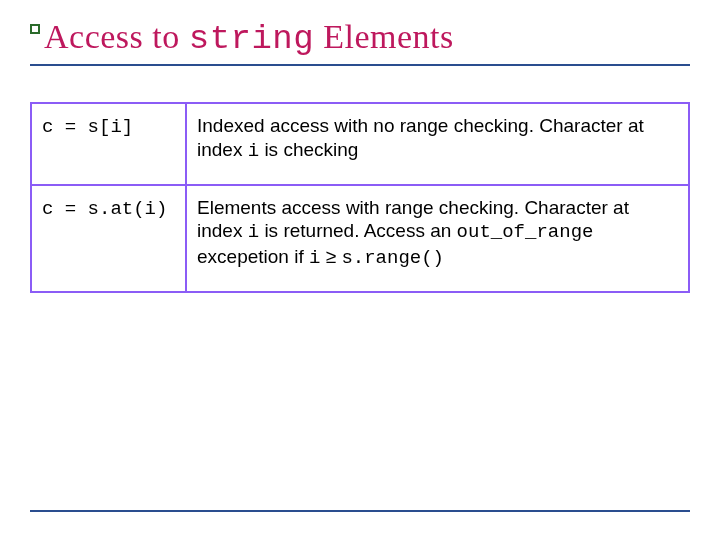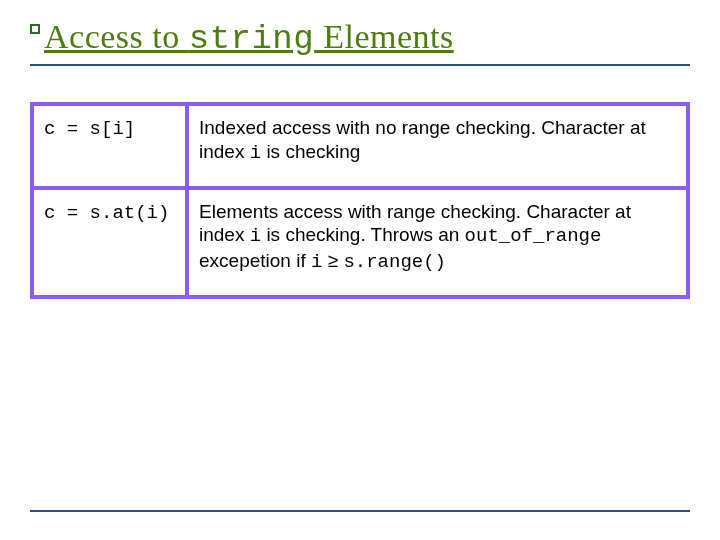--- a/index.html
+++ b/index.html
@@ -40,41 +40,40 @@
     height: 10px;
     border: 2px solid #2a6b2a;
     box-sizing: border-box;
     background: #fff;
   }
   h1.title {
     margin: 0 0 6px 0;
     font-family: "Times New Roman", Times, serif;
     font-weight: normal;
     font-size: 34px;
-    color: #4d7c0f;
+    color: #be185d;
     letter-spacing: 0.5px;
-    text-decoration: underline;
   }
   h1.title .mono {
     font-family: "Courier New", Courier, monospace;
     font-size: 34px;
   }
   .title-rule {
     border: none;
     border-bottom: 2px solid #2a4d8f;
     margin: 0 0 36px 0;
   }
   
   table.ops {
     width: 100%;
     border-collapse: collapse;
     table-layout: fixed;
   }
   table.ops td {
-    border: 4px solid #8b5cf6;
+    border: 2px solid #8b5cf6;
     padding: 10px 10px 20px 10px;
     vertical-align: top;
     font-size: 19px;
     line-height: 1.25;
     margin-left: 20px;
   }
   table.ops col.codecol { width: 155px; }
   .code {
     font-family: "Courier New", Courier, monospace;
     font-size: 19px;
@@ -107,20 +106,20 @@
         </td>
         <td class="desc">
           <span>Indexed access with no range checking. Character at index </span><span class="code">i</span><span> is checking</span>
         </td>
       </tr>
       <tr>
         <td>
           <span class="code">c = s.at(i)</span>
         </td>
         <td class="desc">
-          <span>Elements access with range checking.  Character at index </span><span class="code">i</span><span> is checking.  Throws an </span><span class="code">out_of_range</span><span> excepetion if </span><span class="code">i</span><span> ≥ </span><span class="code">s.range()</span>
+          <span>Elements access with range checking.  Character at index </span><span class="code">i</span><span> is returned.  Access an </span><span class="code">out_of_range</span><span> excepetion if </span><span class="code">i</span><span> ≥ </span><span class="code">s.range()</span>
         </td>
       </tr>
     </tbody>
   </table>
 
   <div class="bottom-rule"></div>
 </div>
 
 </body></html>

